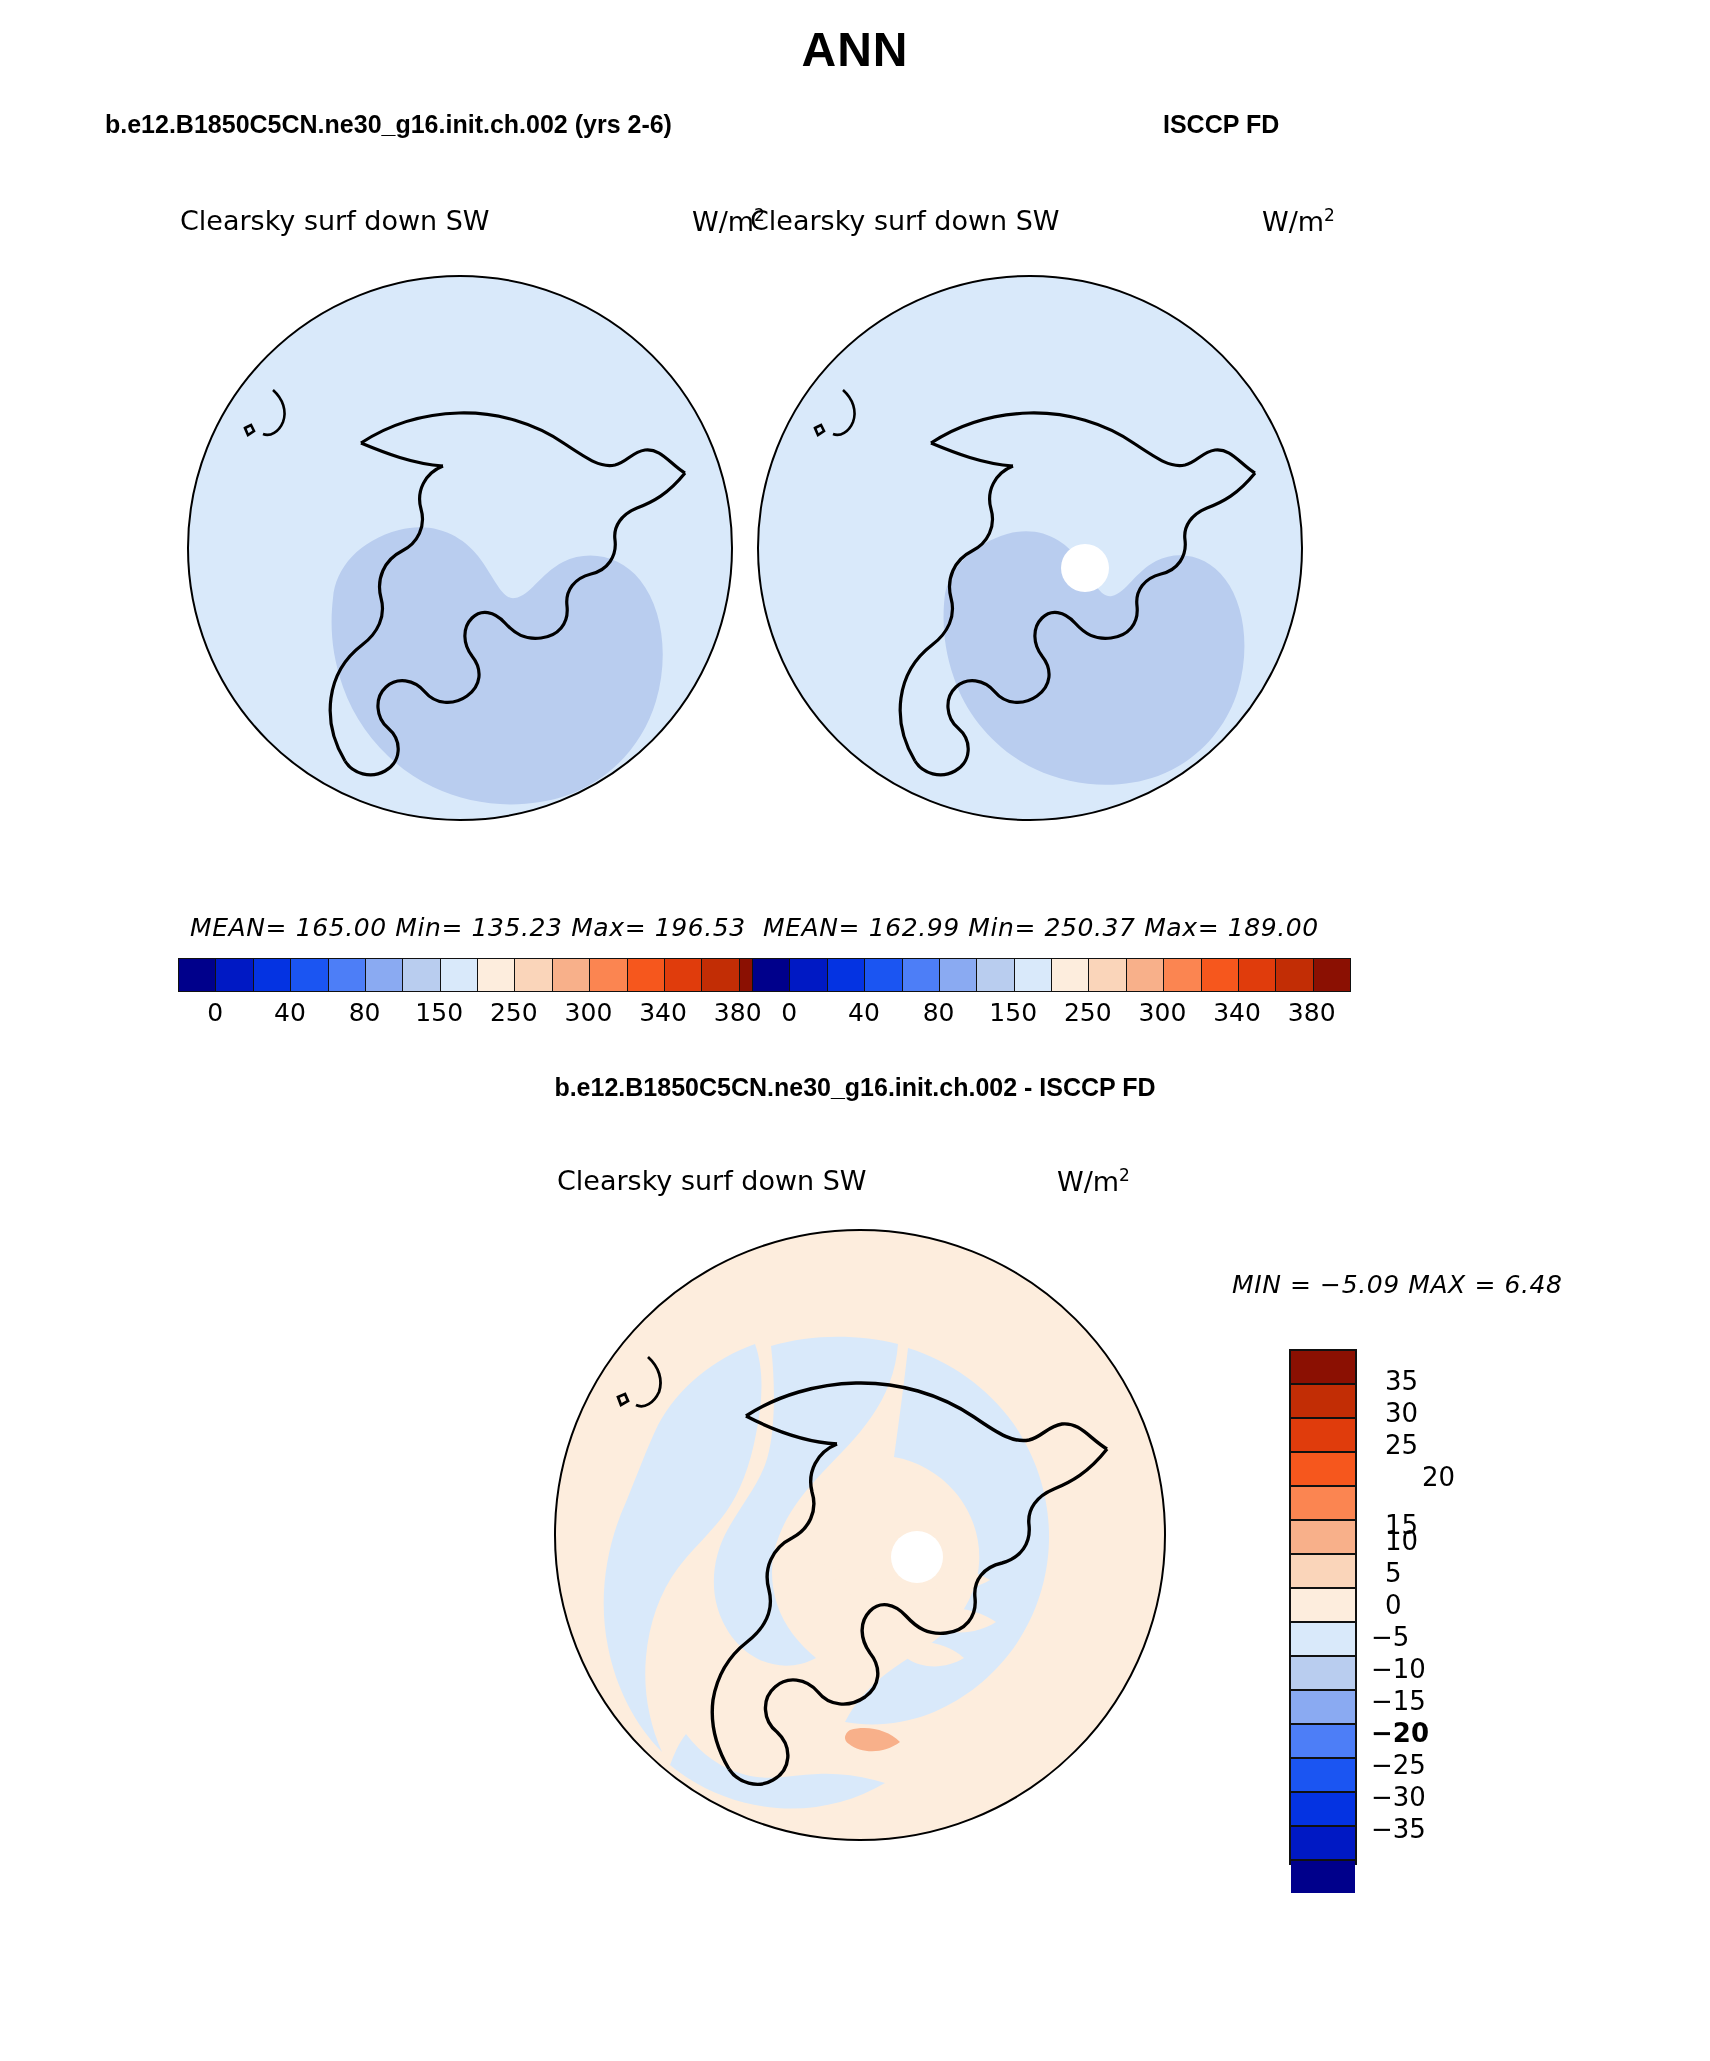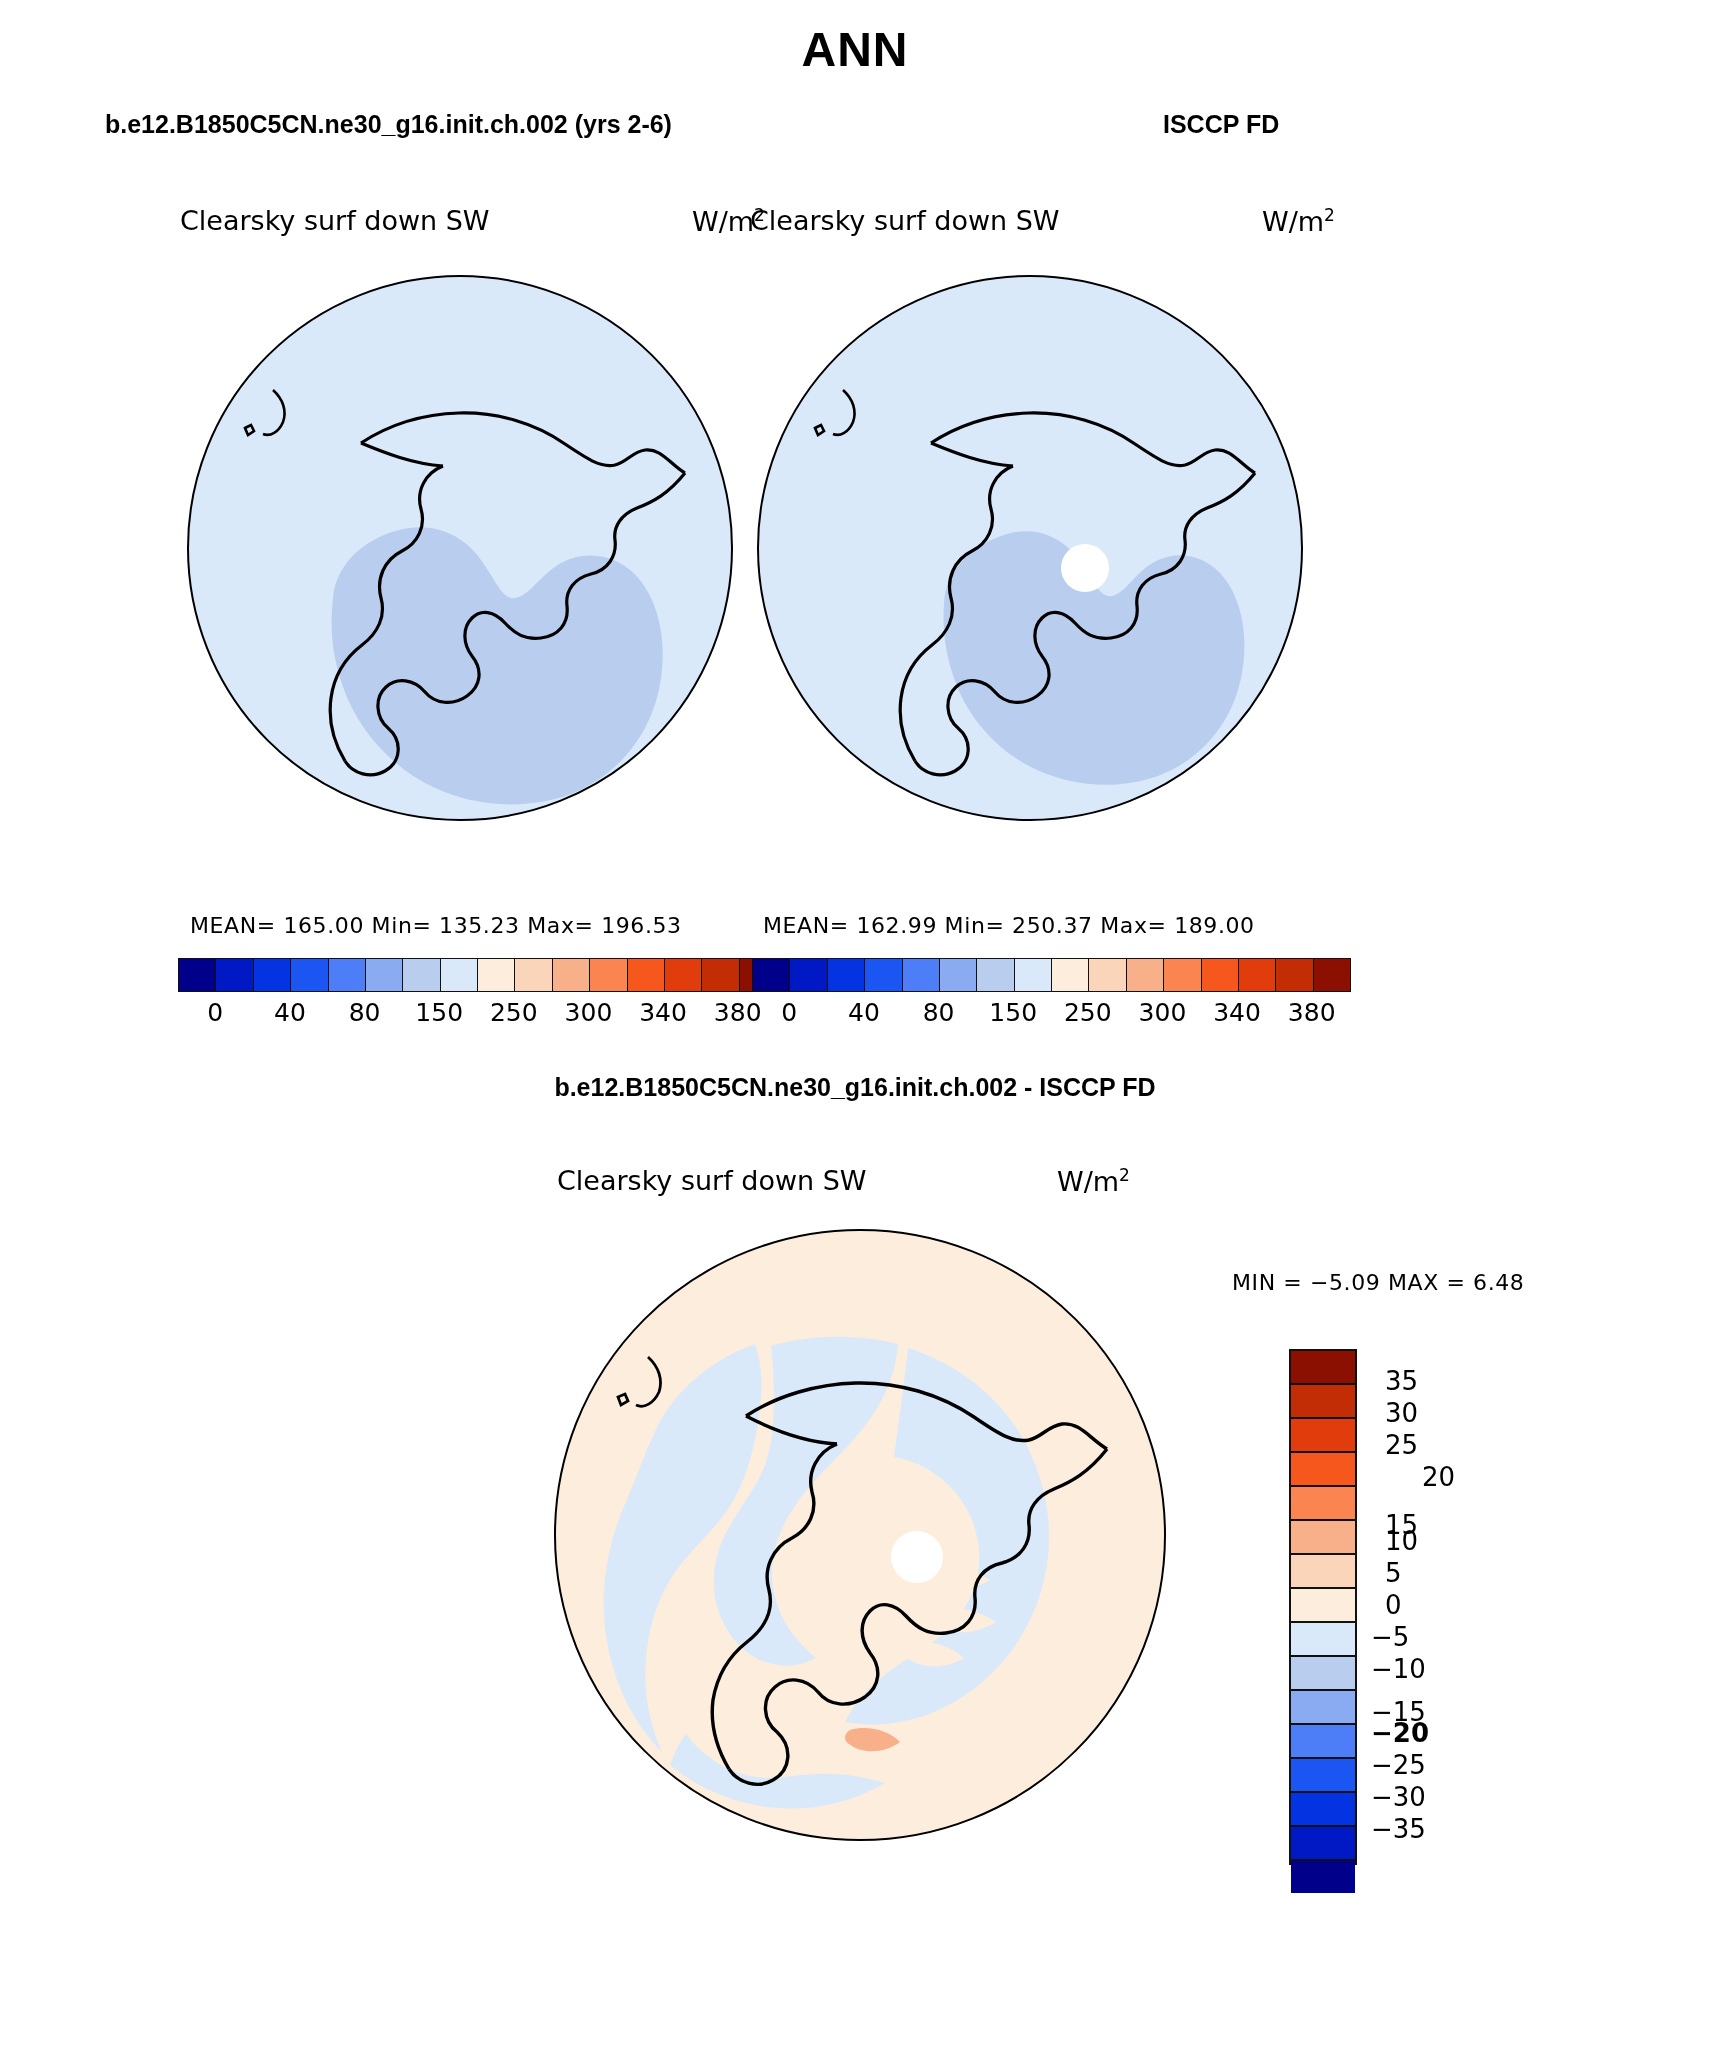--- a/index.html
+++ b/index.html
@@ -5,21 +5,21 @@
   html,body{margin:0;padding:0;background:#ffffff;}
   body{width:1710px;height:2061px;position:relative;
        font-family:"DejaVu Sans",sans-serif;color:#000;}
   .abs{position:absolute;}
   #main-title{left:0;top:22px;width:1710px;text-align:center;font-size:48px;
               font-family:"Liberation Sans",sans-serif;font-weight:bold;letter-spacing:1px;}
   .panel-title{font-size:25px;font-family:"Liberation Sans",sans-serif;font-weight:bold;
                white-space:nowrap;}
   .field-row{font-size:27px;white-space:nowrap;}
   .field-row .units{position:absolute;}
-  .stats{font-size:22px;white-space:nowrap;letter-spacing:.6px;}
+  .stats{font-size:25px;white-space:nowrap;letter-spacing:.6px;font-style:italic;}
   .cbar-h{display:flex;border:1.6px solid #111;box-sizing:content-box;}
   .cbar-h > i{display:block;height:100%;border-right:1.6px solid #111;}
   .cbar-h > i:last-child{border-right:none;}
   .cbar-ticks{position:relative;height:34px;}
   .cbar-ticks span{position:absolute;font-size:25px;transform:translateX(-50%);
                    white-space:nowrap;}
   .cbar-v{position:absolute;border:2px solid #111;box-sizing:content-box;}
   .cbar-v > i{display:block;width:100%;border-bottom:2px solid #111;}
   .cbar-v > i:last-child{border-bottom:none;}
   .cbar-v-ticks{position:absolute;}
@@ -272,19 +272,19 @@
       <span style="top: 32px; left: 14px;">35</span>
       <span style="top: 64px; left: 14px;">30</span>
       <span style="top: 96px; left: 14px;">25</span>
       <span style="top: 128px; left: 14px; margin-left: 37px;">20</span>
       <span style="top: 160px; left: 14px; margin-top: 16px;">15</span>
       <span style="top: 192px; left: 14px;">10</span>
       <span style="top: 224px; left: 14px;">5</span>
       <span style="top: 256px; left: 14px;">0</span>
       <span style="top: 288px; left: 0px;">−5</span>
       <span style="top: 320px; left: 0px;">−10</span>
-      <span style="top: 352px; left: 0px; margin-top: 11px;">−15</span>
+      <span style="top: 352px; left: 0px;">−15</span>
       <span style="top: 384px; left: 0px; font-weight: bold;">−20</span>
       <span style="top: 416px; left: 0px;">−25</span>
       <span style="top: 448px; left: 0px;">−30</span>
       <span style="top: 480px; left: 0px;">−35</span>
     </div>
 </div>
 
 </body></html>

